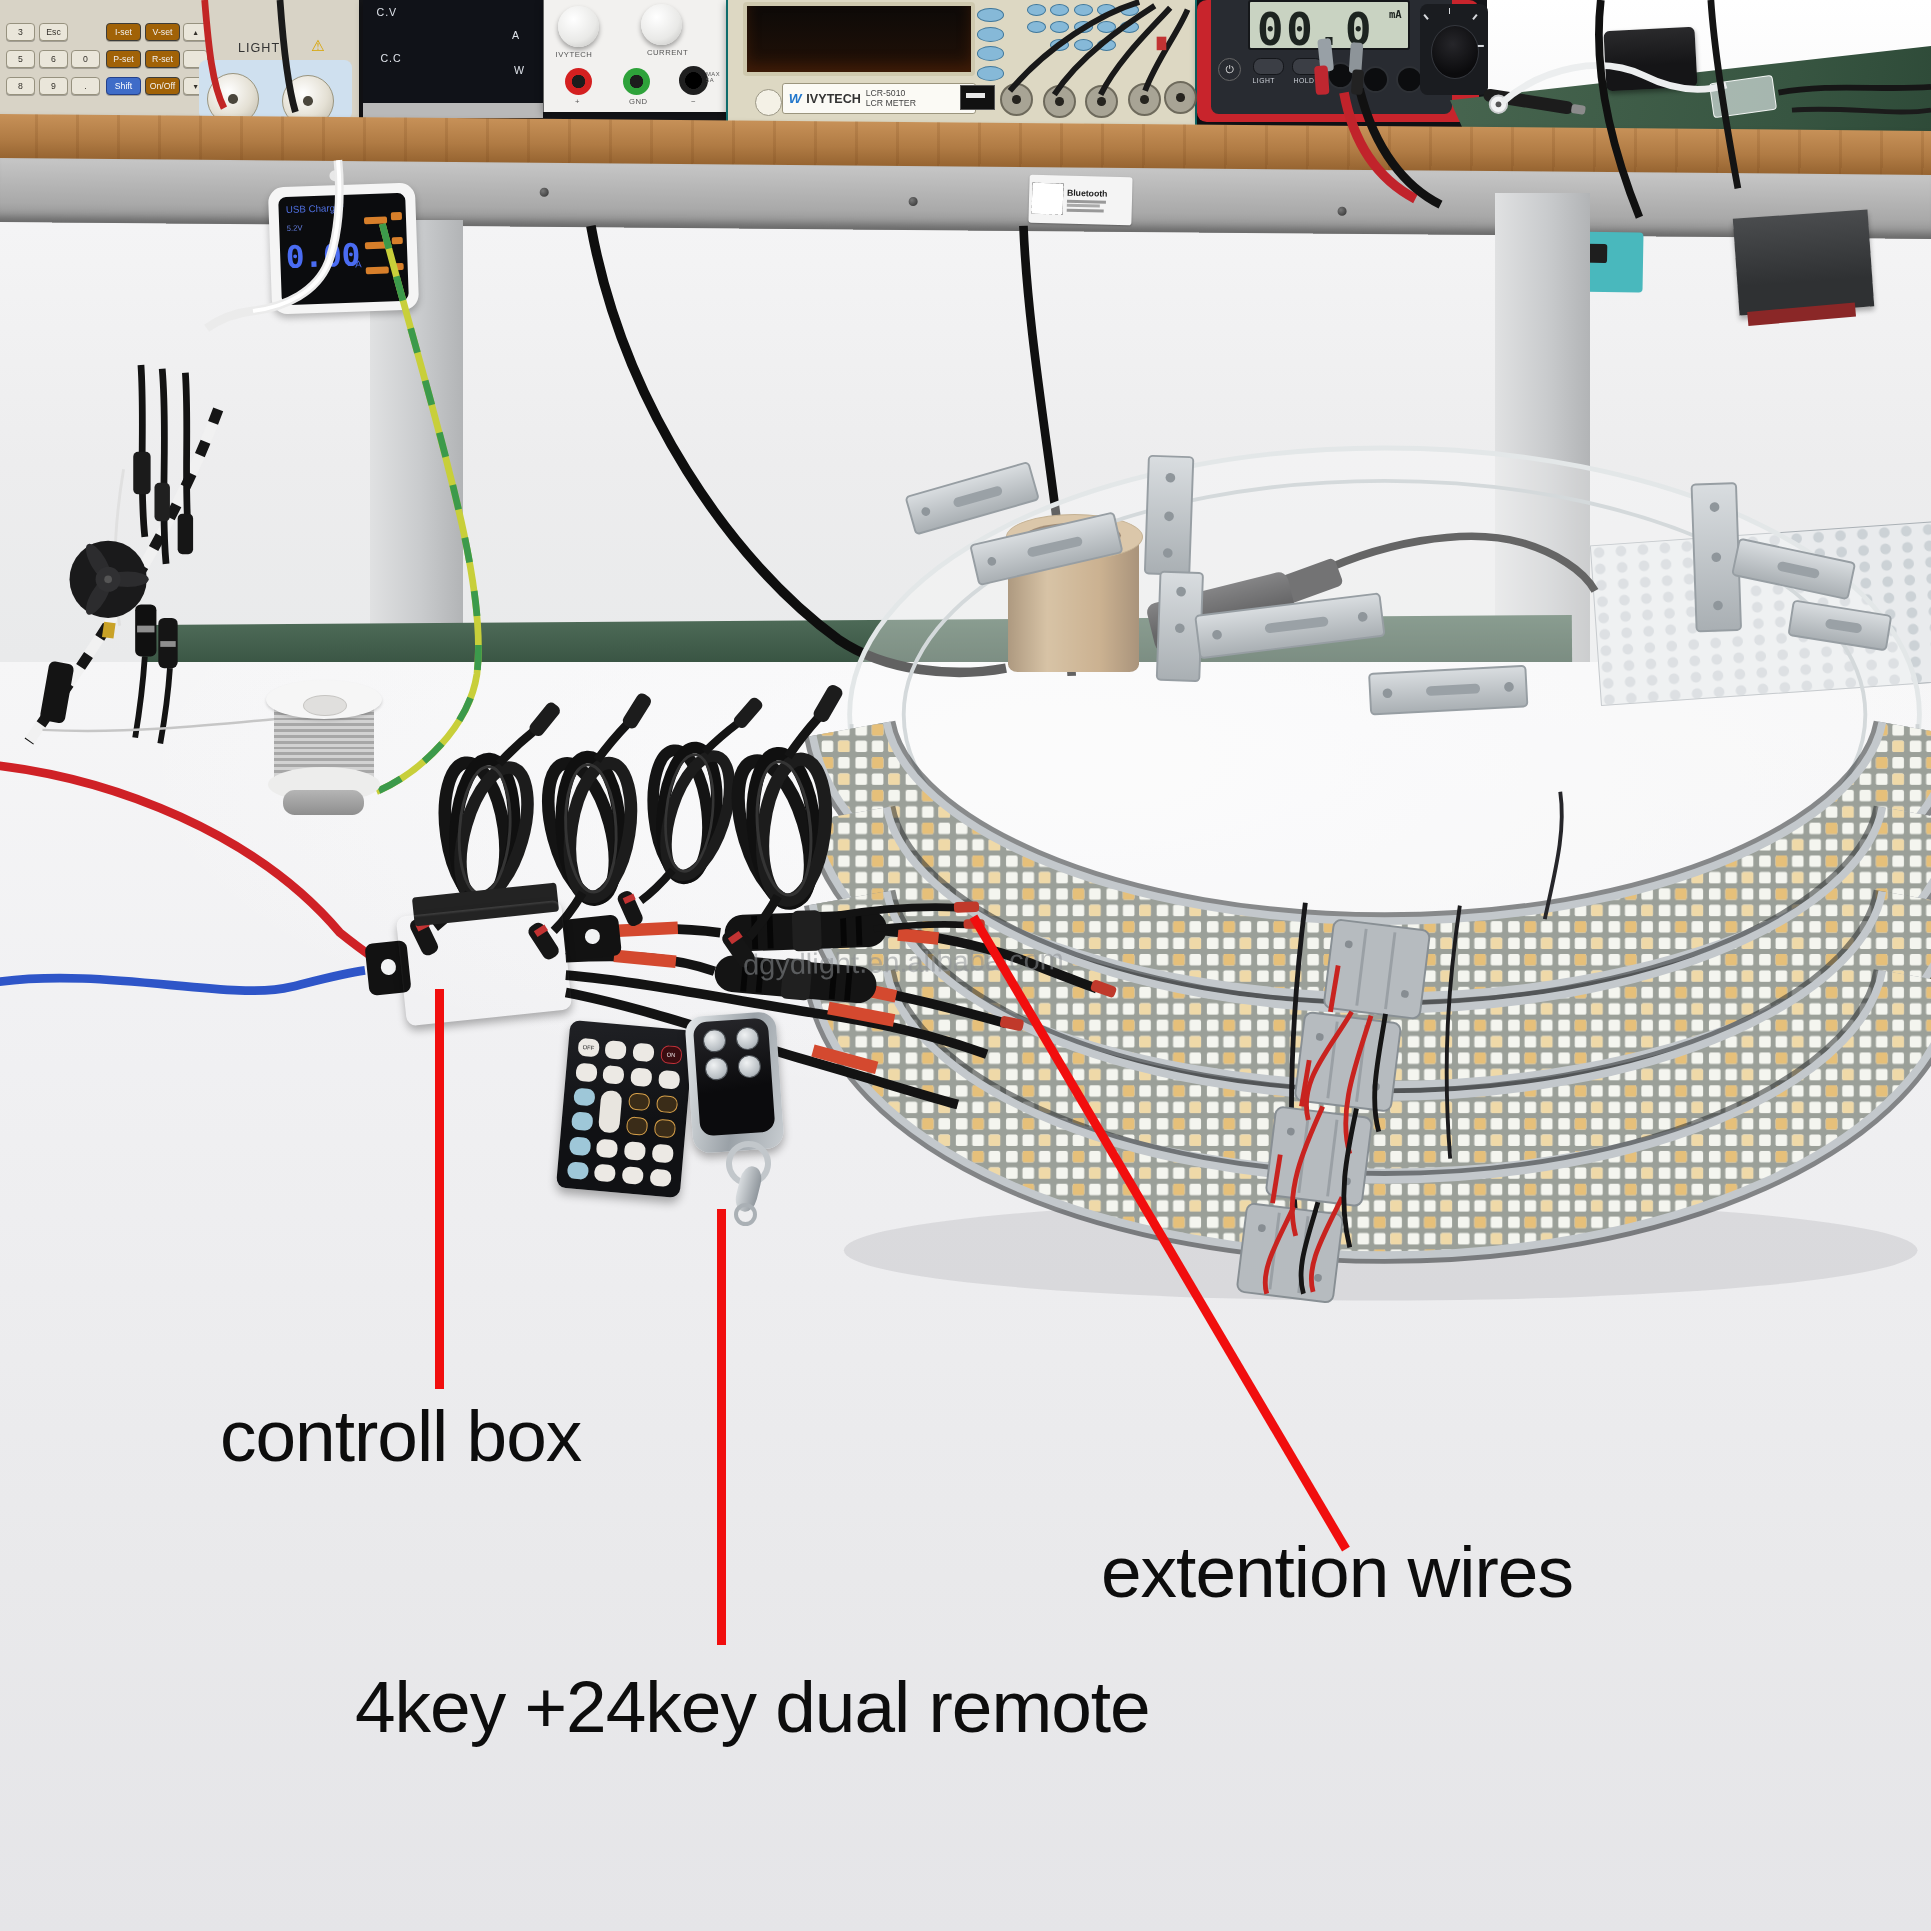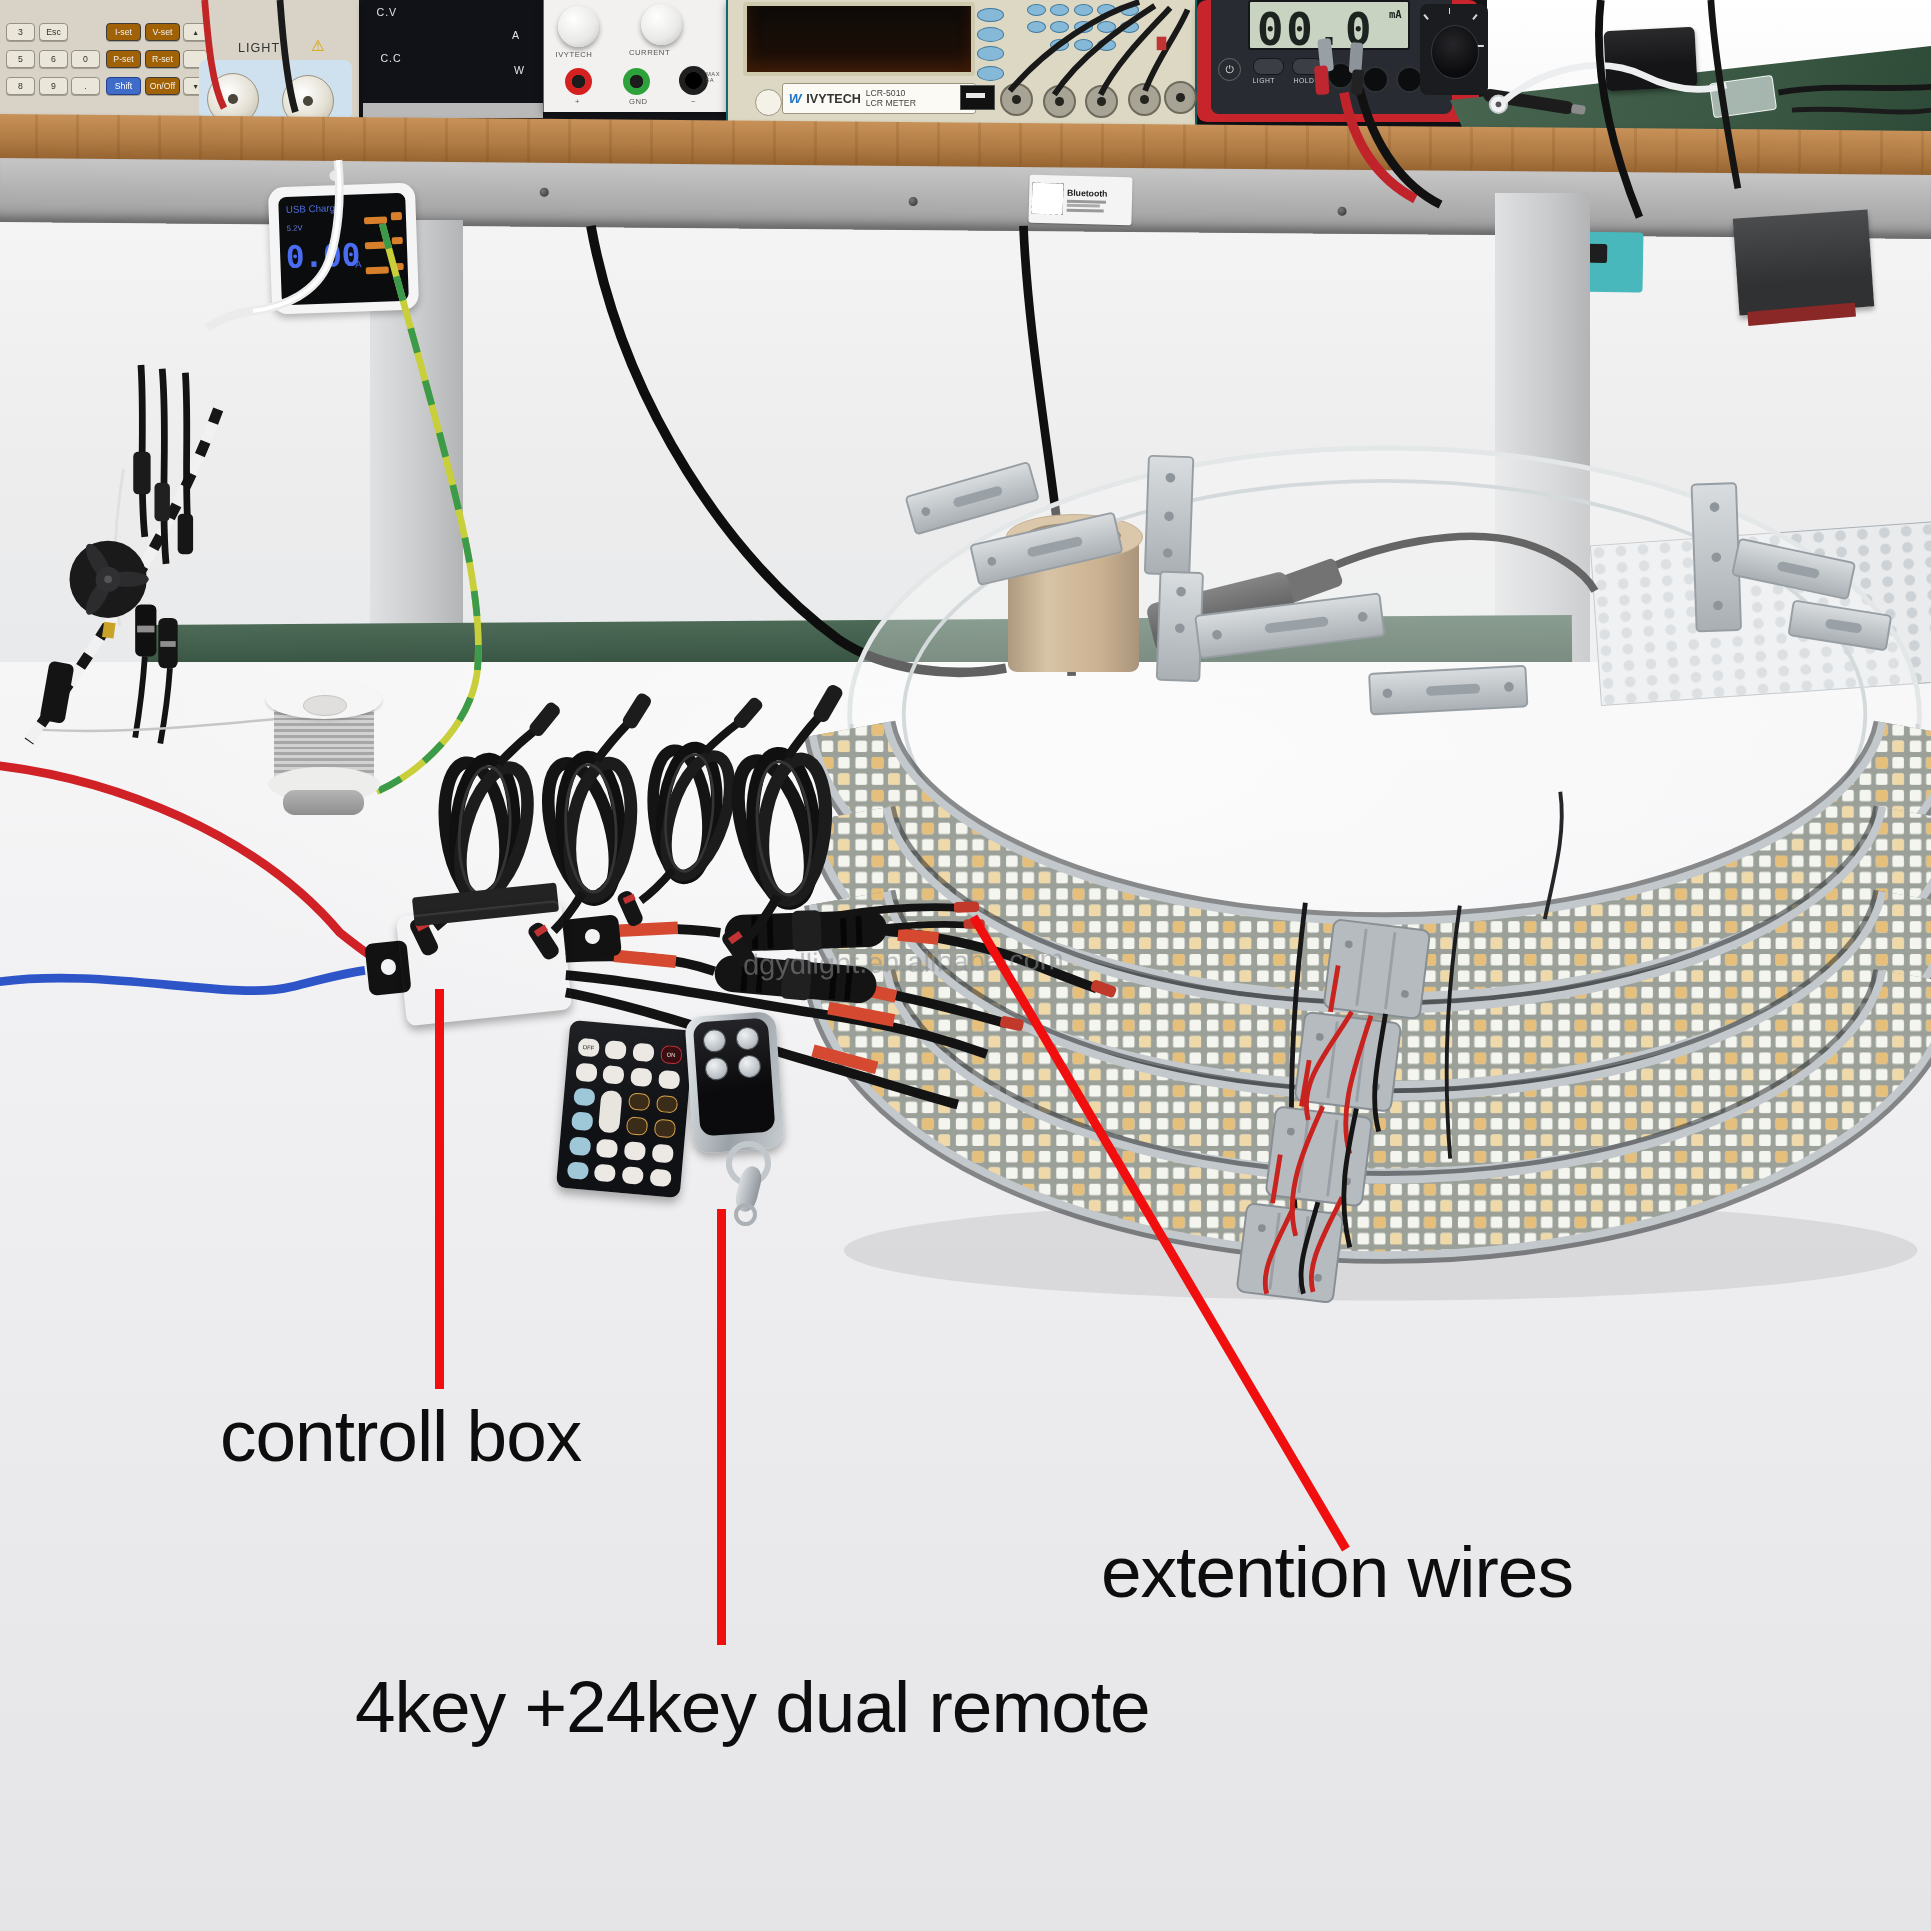--- a/index.html
+++ b/index.html
@@ -192,21 +192,21 @@
     <span class="lbl" style="left:17.4px;top:52px">C.C</span>
     <span class="lbl" style="left:149px;top:29px">A</span>
     <span class="lbl" style="left:151px;top:64px">W</span>
     <span class="base"></span>
   </div>
 
   <div class="abs dev psu-white">
     <div class="abs knob" style="left:13.5px;top:5.8px;width:41px;height:41px"></div>
     <div class="abs knob" style="left:97px;top:3.9px;width:41px;height:41px"></div>
     <span class="psu-lbl" style="left:11.6px;top:50px">IVYTECH</span>
-    <span class="psu-lbl" style="left:85px;top:48px">CURRENT</span>
+    <span class="psu-lbl" style="left:103px;top:48px">CURRENT</span>
     <div class="abs jack" style="left:21px;top:68px;width:27px;height:27px;background:radial-gradient(circle,#1c1c1c 34%,#d42020 36% 75%,#7d1212 100%)"></div>
     <div class="abs jack" style="left:79px;top:68px;width:27px;height:27px;background:radial-gradient(circle,#1c1c1c 34%,#2ea23a 36% 75%,#156322 100%)"></div>
     <div class="abs jack" style="left:135px;top:66px;width:29px;height:29px;background:radial-gradient(circle,#000 40%,#1f1f1f 42% 100%)"></div>
     <span class="psu-lbl" style="left:31px;top:97px">+</span>
     <span class="psu-lbl" style="left:85px;top:97px">GND</span>
     <span class="psu-lbl" style="left:147px;top:97px">−</span>
     <span class="psu-lbl" style="left:162px;top:71px;font-size:5.8px">MAX 5A</span>
   </div>
 
   <div class="abs dev lcr">

